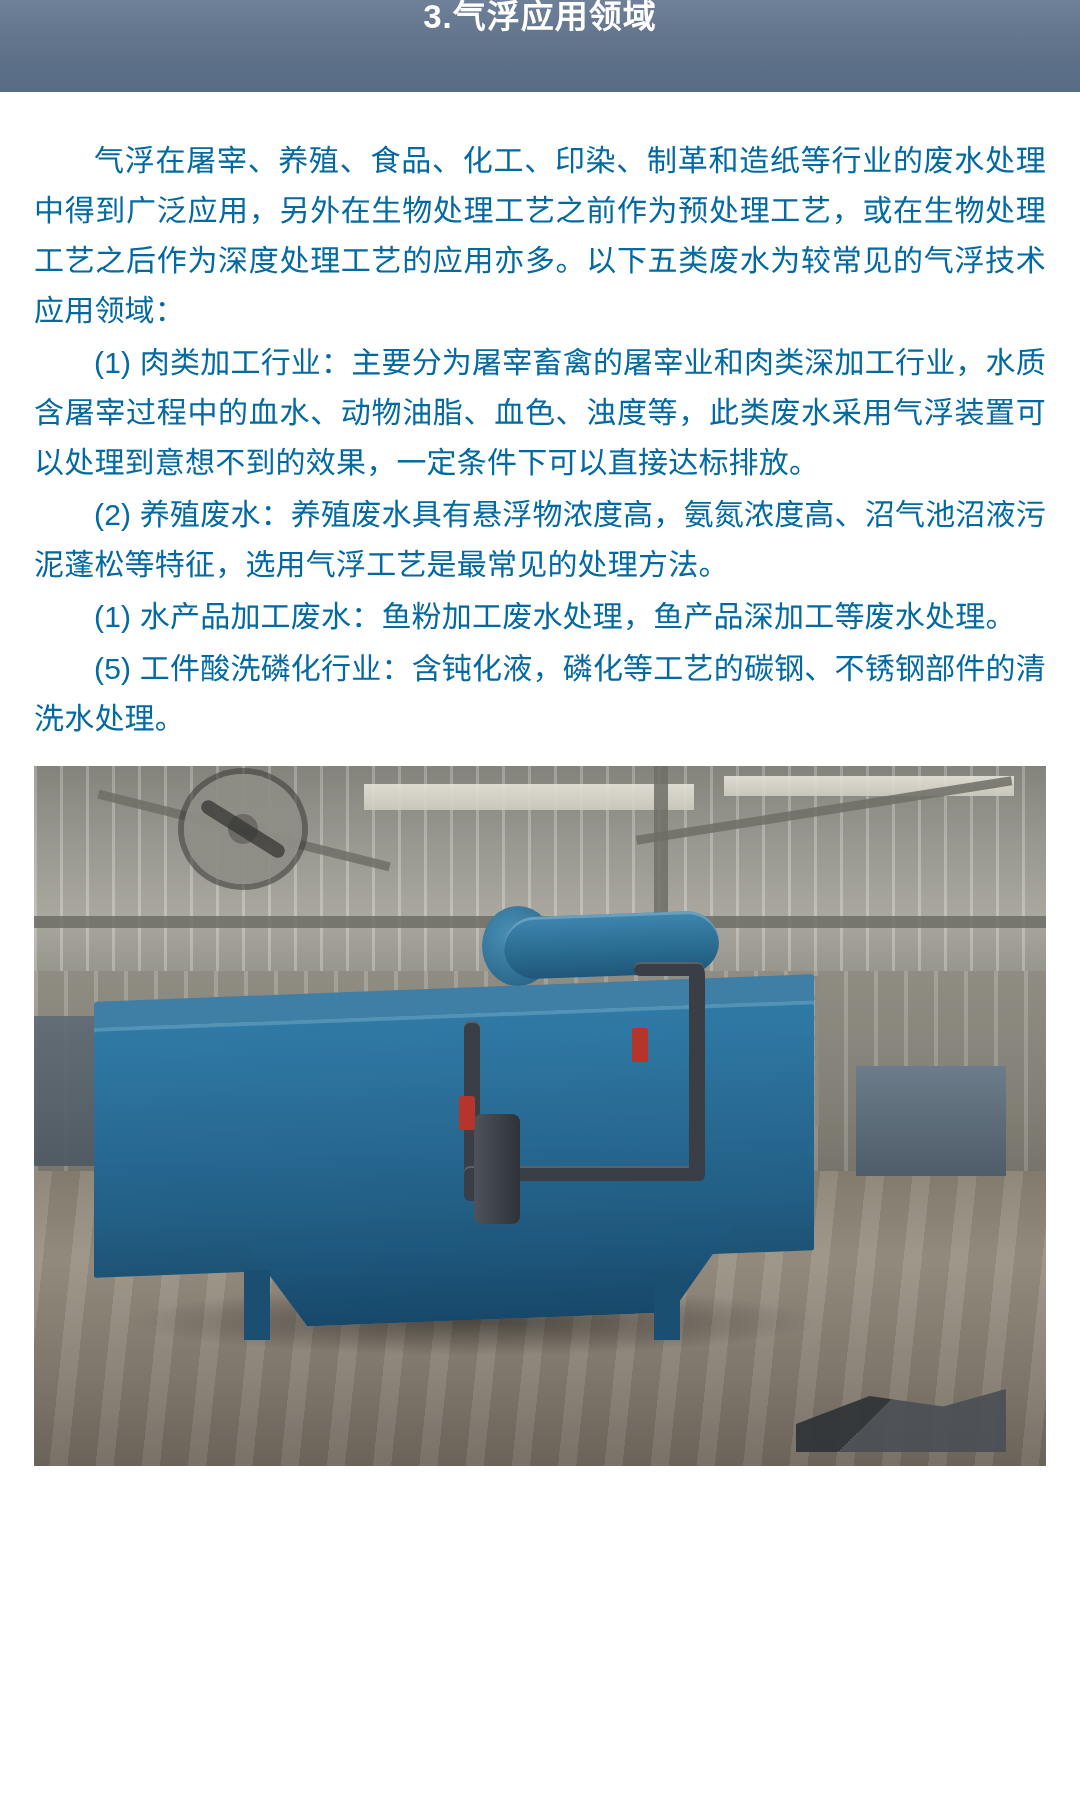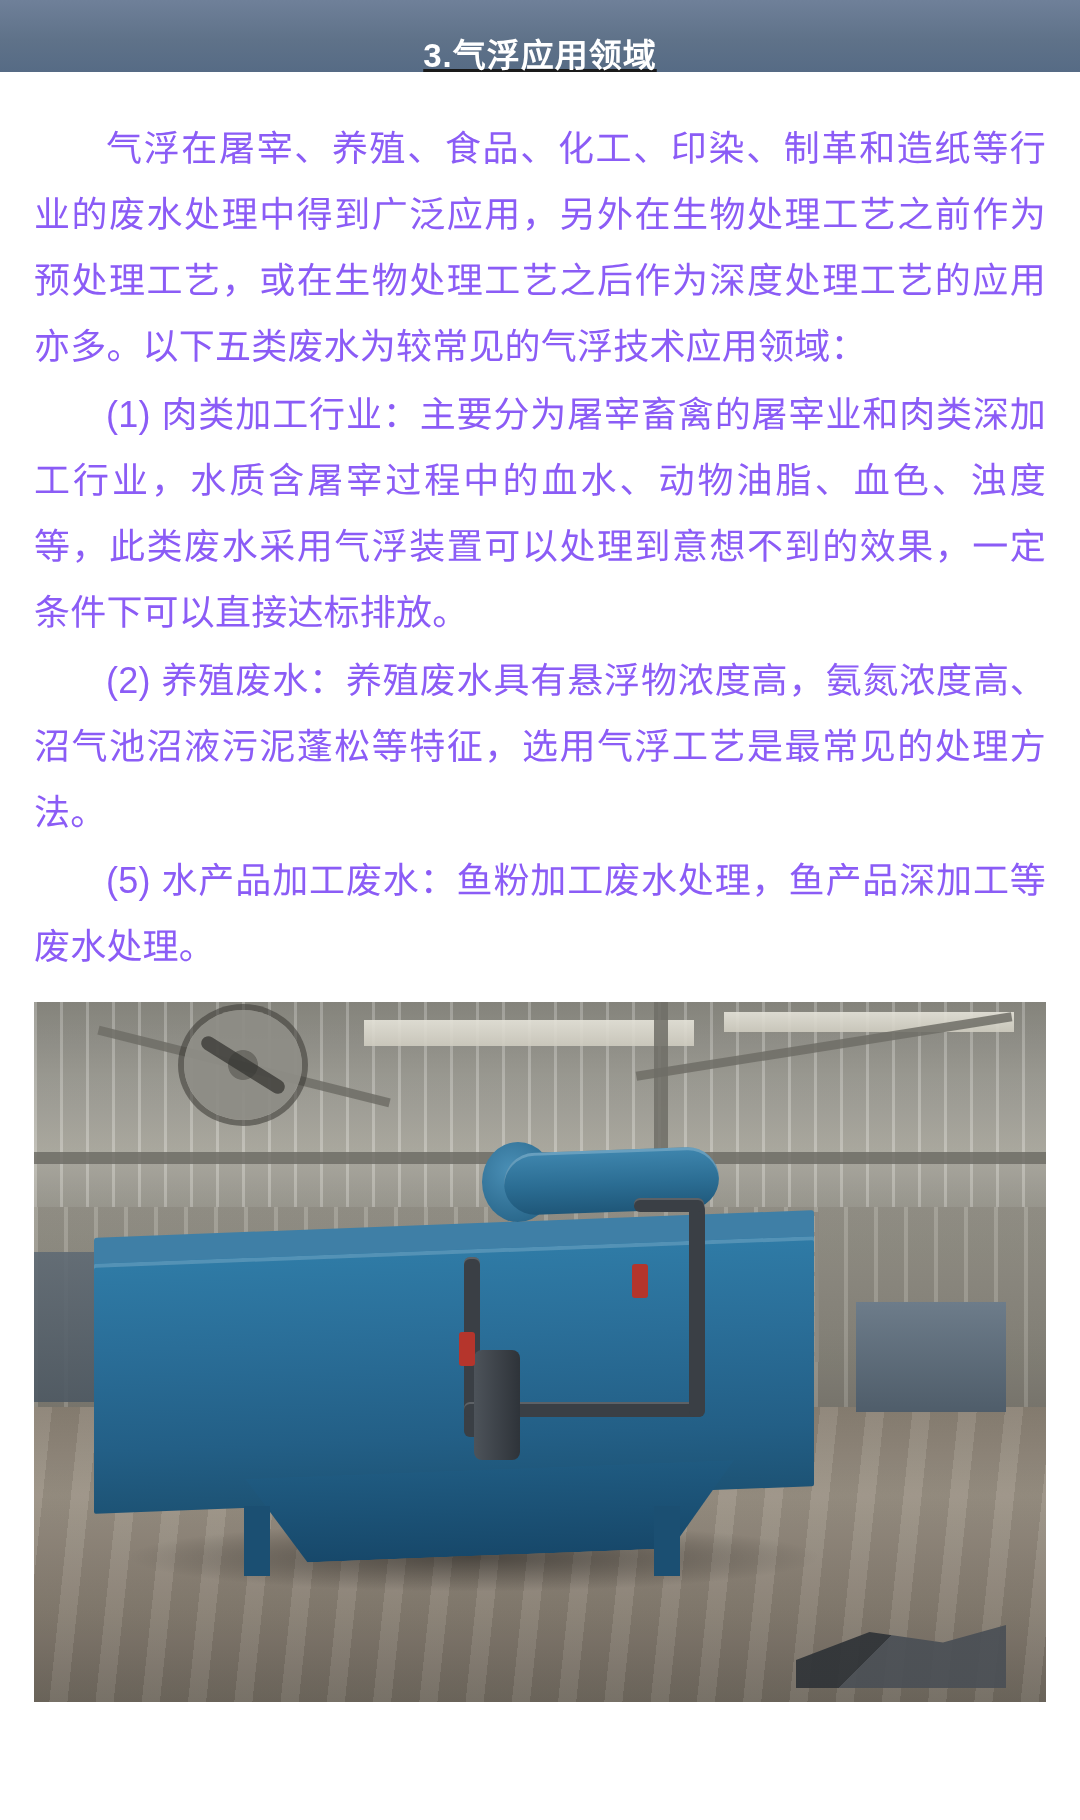--- a/index.html
+++ b/index.html
@@ -12,46 +12,45 @@
     height: 1820px;
     font-family: "Liberation Sans", "DejaVu Sans", sans-serif;
     color: #1a1a1a;
     overflow: hidden;
     position: relative;
   }
 
   
   .header-banner {
     width: 1080px;
-    height: 72px;
+    height: 92px;
     background: linear-gradient(180deg, #6f8099 0%, #5f7289 55%, #566b85 100%);
     display: flex;
-    align-items: flex-end;
+    align-items: flex-start;
     justify-content: center;
     box-sizing: border-box;
-    text-decoration: underline;
   }
   .header-title {
     color: #ffffff;
     font-size: 33px;
     font-weight: bold;
     letter-spacing: 1px;
     text-align: center;
     line-height: 1;
   }
 
   
   .article {
     padding: 44px 34px 0 34px;
     box-sizing: border-box;
   }
   .para {
-    font-size: 36px;
-    line-height: 66px;
-    color: #8b5cf6;
+    font-size: 30px;
+    line-height: 50px;
+    color: #0369a1;
     margin: 0 0 2px 0;
     text-align: justify;
     text-justify: inter-ideograph;
     letter-spacing: 0.2px;
   }
   .para.indent {
     text-indent: 2em;
   }
 
   
@@ -240,21 +239,22 @@
 <body>
 
 <div class="header-banner">
   <div class="header-title">3.气浮应用领域</div>
 </div>
 
 <div class="article">
   <p class="para indent">气浮在屠宰、养殖、食品、化工、印染、制革和造纸等行业的废水处理中得到广泛应用，另外在生物处理工艺之前作为预处理工艺，或在生物处理工艺之后作为深度处理工艺的应用亦多。以下五类废水为较常见的气浮技术应用领域：</p>
   <p class="para indent">(1) 肉类加工行业：主要分为屠宰畜禽的屠宰业和肉类深加工行业，水质含屠宰过程中的血水、动物油脂、血色、浊度等，此类废水采用气浮装置可以处理到意想不到的效果，一定条件下可以直接达标排放。</p>
   <p class="para indent">(2) 养殖废水：养殖废水具有悬浮物浓度高，氨氮浓度高、沼气池沼液污泥蓬松等特征，选用气浮工艺是最常见的处理方法。</p>
-  <p class="para indent">(5) 水产品加工废水：鱼粉加工废水处理，鱼产品深加工等废水处理。</p>
+  <p class="para indent">(1) 水产品加工废水：鱼粉加工废水处理，鱼产品深加工等废水处理。</p>
+  <p class="para indent">(5) 工件酸洗磷化行业：含钝化液，磷化等工艺的碳钢、不锈钢部件的清洗水处理。</p>
 </div>
 
 <div class="photo-wrap">
   <div class="photo">
 
     <div class="ceiling">
       <div class="panel-lines"></div>
       <div class="skylight" style="left:330px;top:18px;width:330px;height:26px;"></div>
       <div class="skylight" style="left:690px;top:10px;width:290px;height:20px;"></div>
       <div class="beam" style="left:0;top:150px;width:100%;height:12px;"></div>

